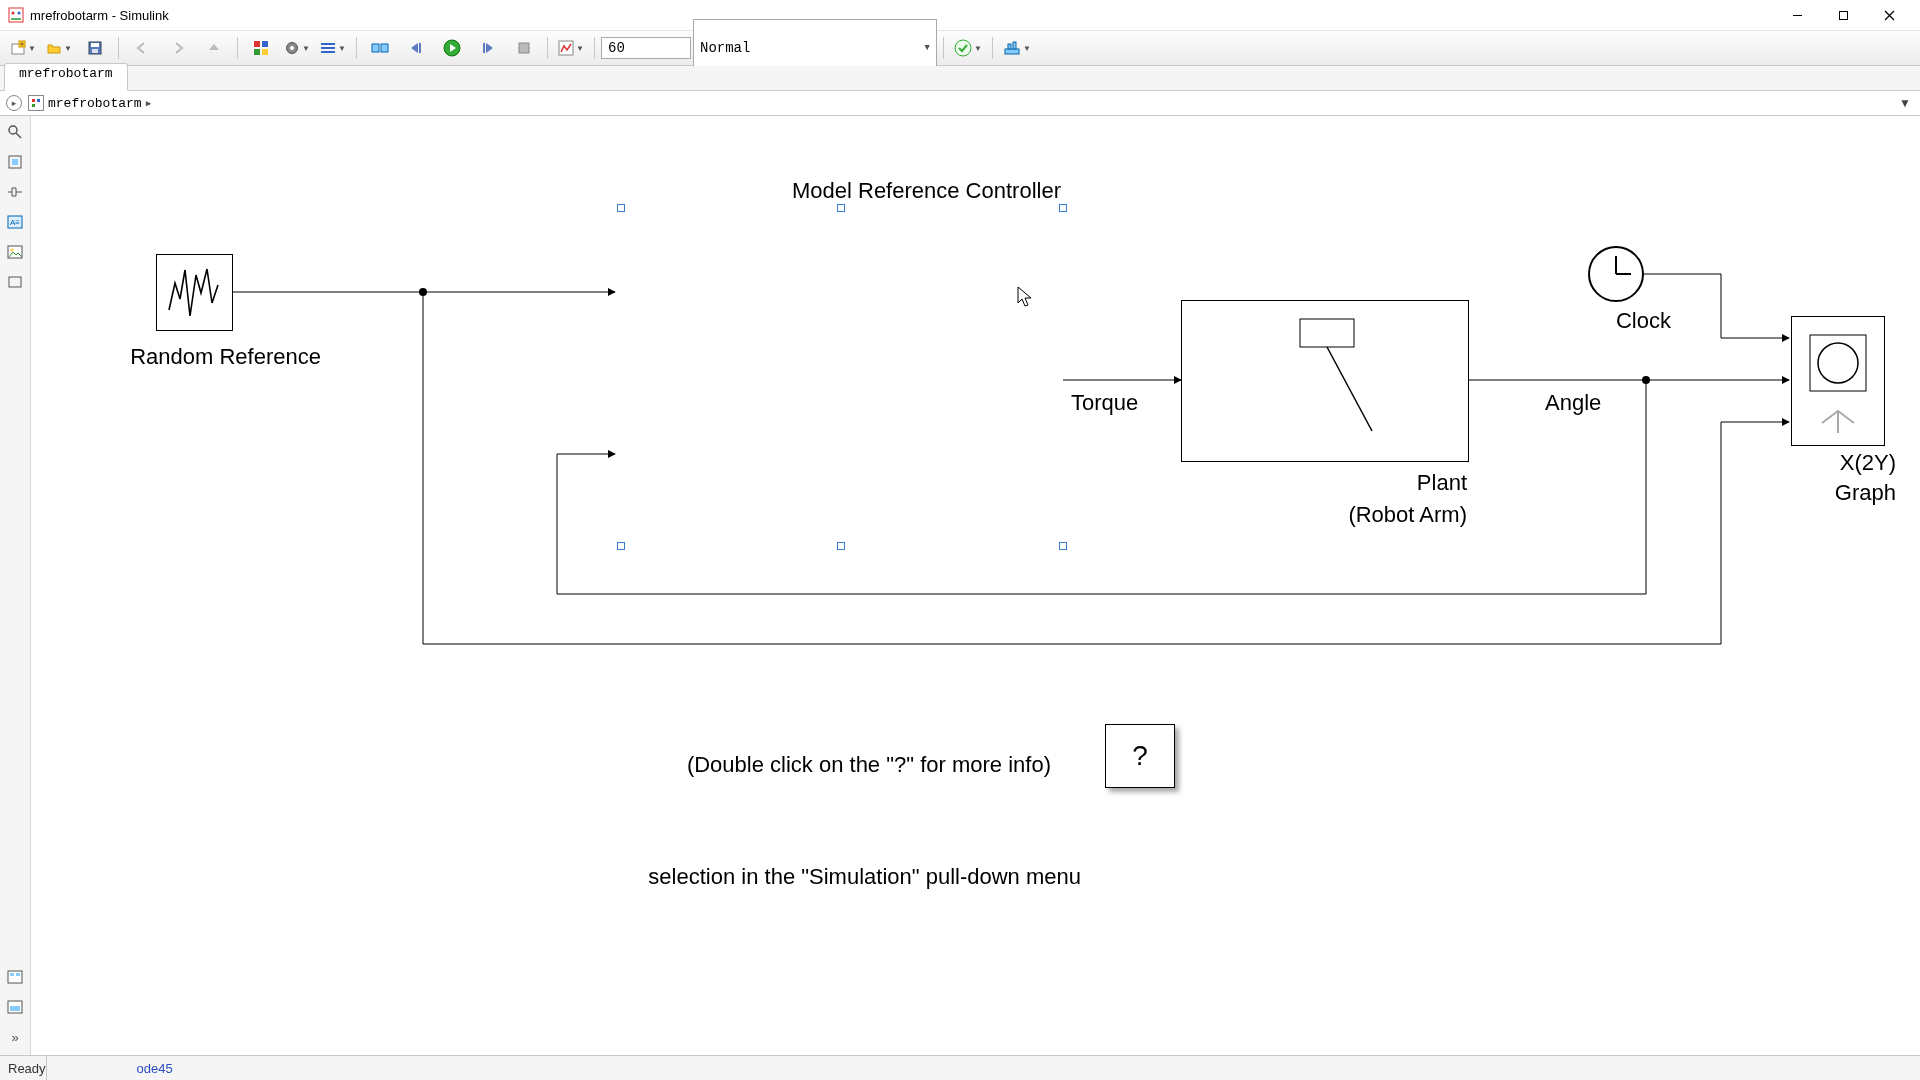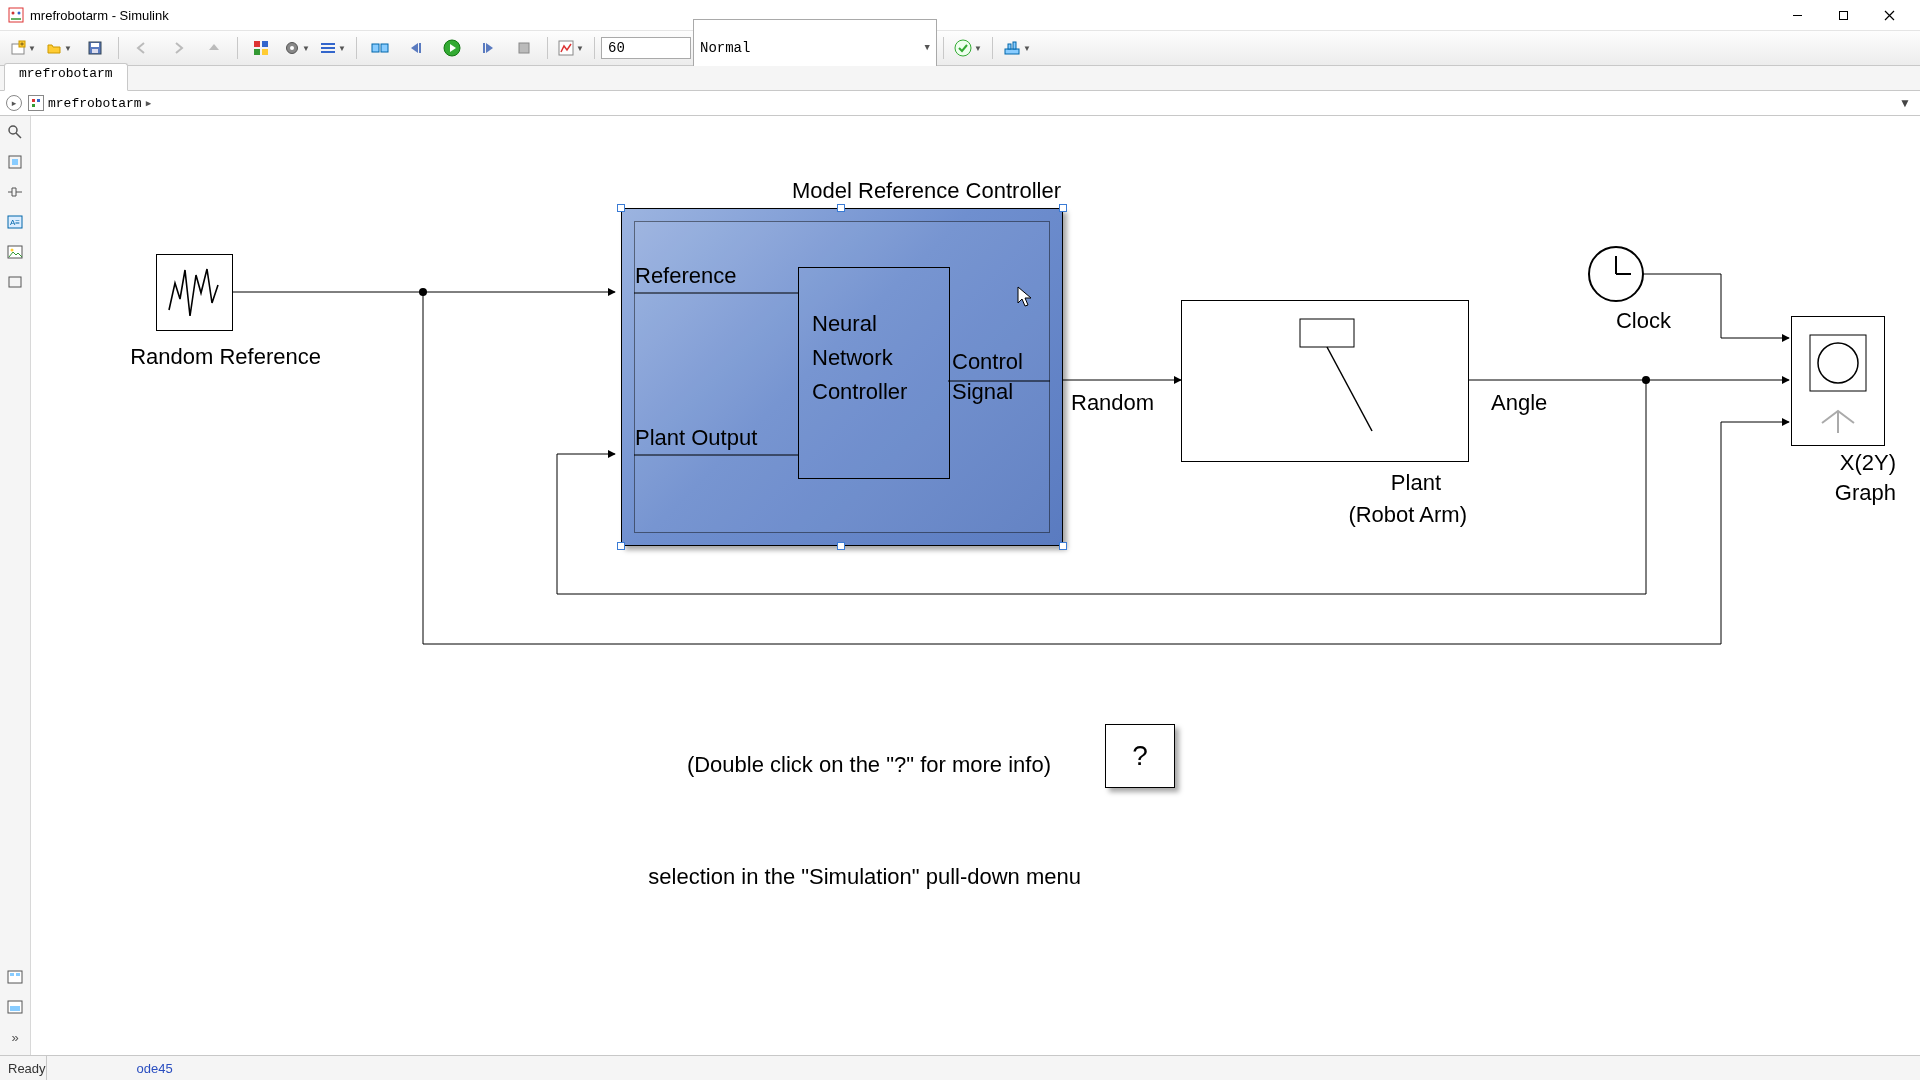--- a/index.html
+++ b/index.html
@@ -330,57 +330,39 @@
 
       <div class="wbox" style="left:125px;top:138px;width:75px;height:75px">
         <svg width="75" height="75">
             <rect x="8" y="8" width="59" height="59" fill="#fff"></rect>
             <path d="M12 55 L18 28 L23 44 L28 15 L33 61 L39 20 L44 38 L50 14 L55 48 L61 30" fill="none" stroke="#000" stroke-width="1.6"></path>
           </svg>
       </div>
       <div class="blk-label" style="left:40px;top:228px;width:250px">Random Reference</div>
 
       <div class="blk-label" style="left:590px;top:62px;width:440px">Model Reference Controller</div>
-      <div class="bluebox shadow" style="left:590px;top:92px;width:440px;height:336px">
-        <div class="inner"></div>
-
-        <div class="nnbox" style="left:176px;top:58px;width:150px;height:210px"></div>
-
-        <svg style="position:absolute;inset:0" width="440" height="336">
-          <path d="M12 84 H176" stroke="#000"></path>
-          <path d="M12 246 H176" stroke="#000"></path>
-          <path d="M326 172 H428" stroke="#000"></path>
-        </svg>
-        <span class="port-label" style="left:13px;top:54px">Reference</span>
-        <span class="port-label" style="left:13px;top:216px">Plant Output</span>
-        <span class="port-label" style="left:190px;top:102px">Neural</span>
-        <span class="port-label" style="left:190px;top:136px">Network</span>
-        <span class="port-label" style="left:190px;top:170px">Controller</span>
-        <span class="port-label" style="left:330px;top:140px">Control</span>
-        <span class="port-label" style="left:330px;top:170px">Signal</span>
-      </div>
 
       <div class="handle" style="left:586px;top:88px"></div>
       <div class="handle" style="left:1028px;top:88px"></div>
       <div class="handle" style="left:586px;top:426px"></div>
       <div class="handle" style="left:1028px;top:426px"></div>
       <div class="handle" style="left:806px;top:88px"></div>
       <div class="handle" style="left:806px;top:426px"></div>
 
-      <div class="port-label" style="left:1040px;top:274px">Random</div>
+      <div class="port-label" style="left:1040px;top:274px">Torque</div>
 
       <div class="wbox" style="left:1150px;top:184px;width:286px;height:160px">
         <svg width="286" height="160">
           <rect x="118" y="18" width="54" height="28" fill="#fff" stroke="#000"></rect>
           <path d="M145 46 L190 130" stroke="#000" stroke-width="1.5"></path>
         </svg>
       </div>
-      <div class="blk-label" style="left:1124px;top:354px;width:286px">Plant</div>
+      <div class="blk-label" style="left:1150px;top:354px;width:286px">Plant</div>
       <div class="blk-label" style="left:1150px;top:386px;width:286px">(Robot Arm)</div>
-      <div class="port-label" style="left:1460px;top:274px">Angle</div>
+      <div class="port-label" style="left:1514px;top:274px">Angle</div>
 
       <div style="position:absolute;left:1555px;top:128px;width:60px;height:60px">
         <svg width="60" height="60">
             <circle cx="30" cy="30" r="27" fill="#fff" stroke="#000" stroke-width="2"></circle>
             <path d="M30 30 V12 M30 30 H45" stroke="#000" stroke-width="2"></path>
           </svg>
       </div>
       <div class="blk-label" style="left:1530px;top:192px;width:110px">Clock</div>
 
       <div class="wbox" style="left:1760px;top:200px;width:92px;height:128px">

